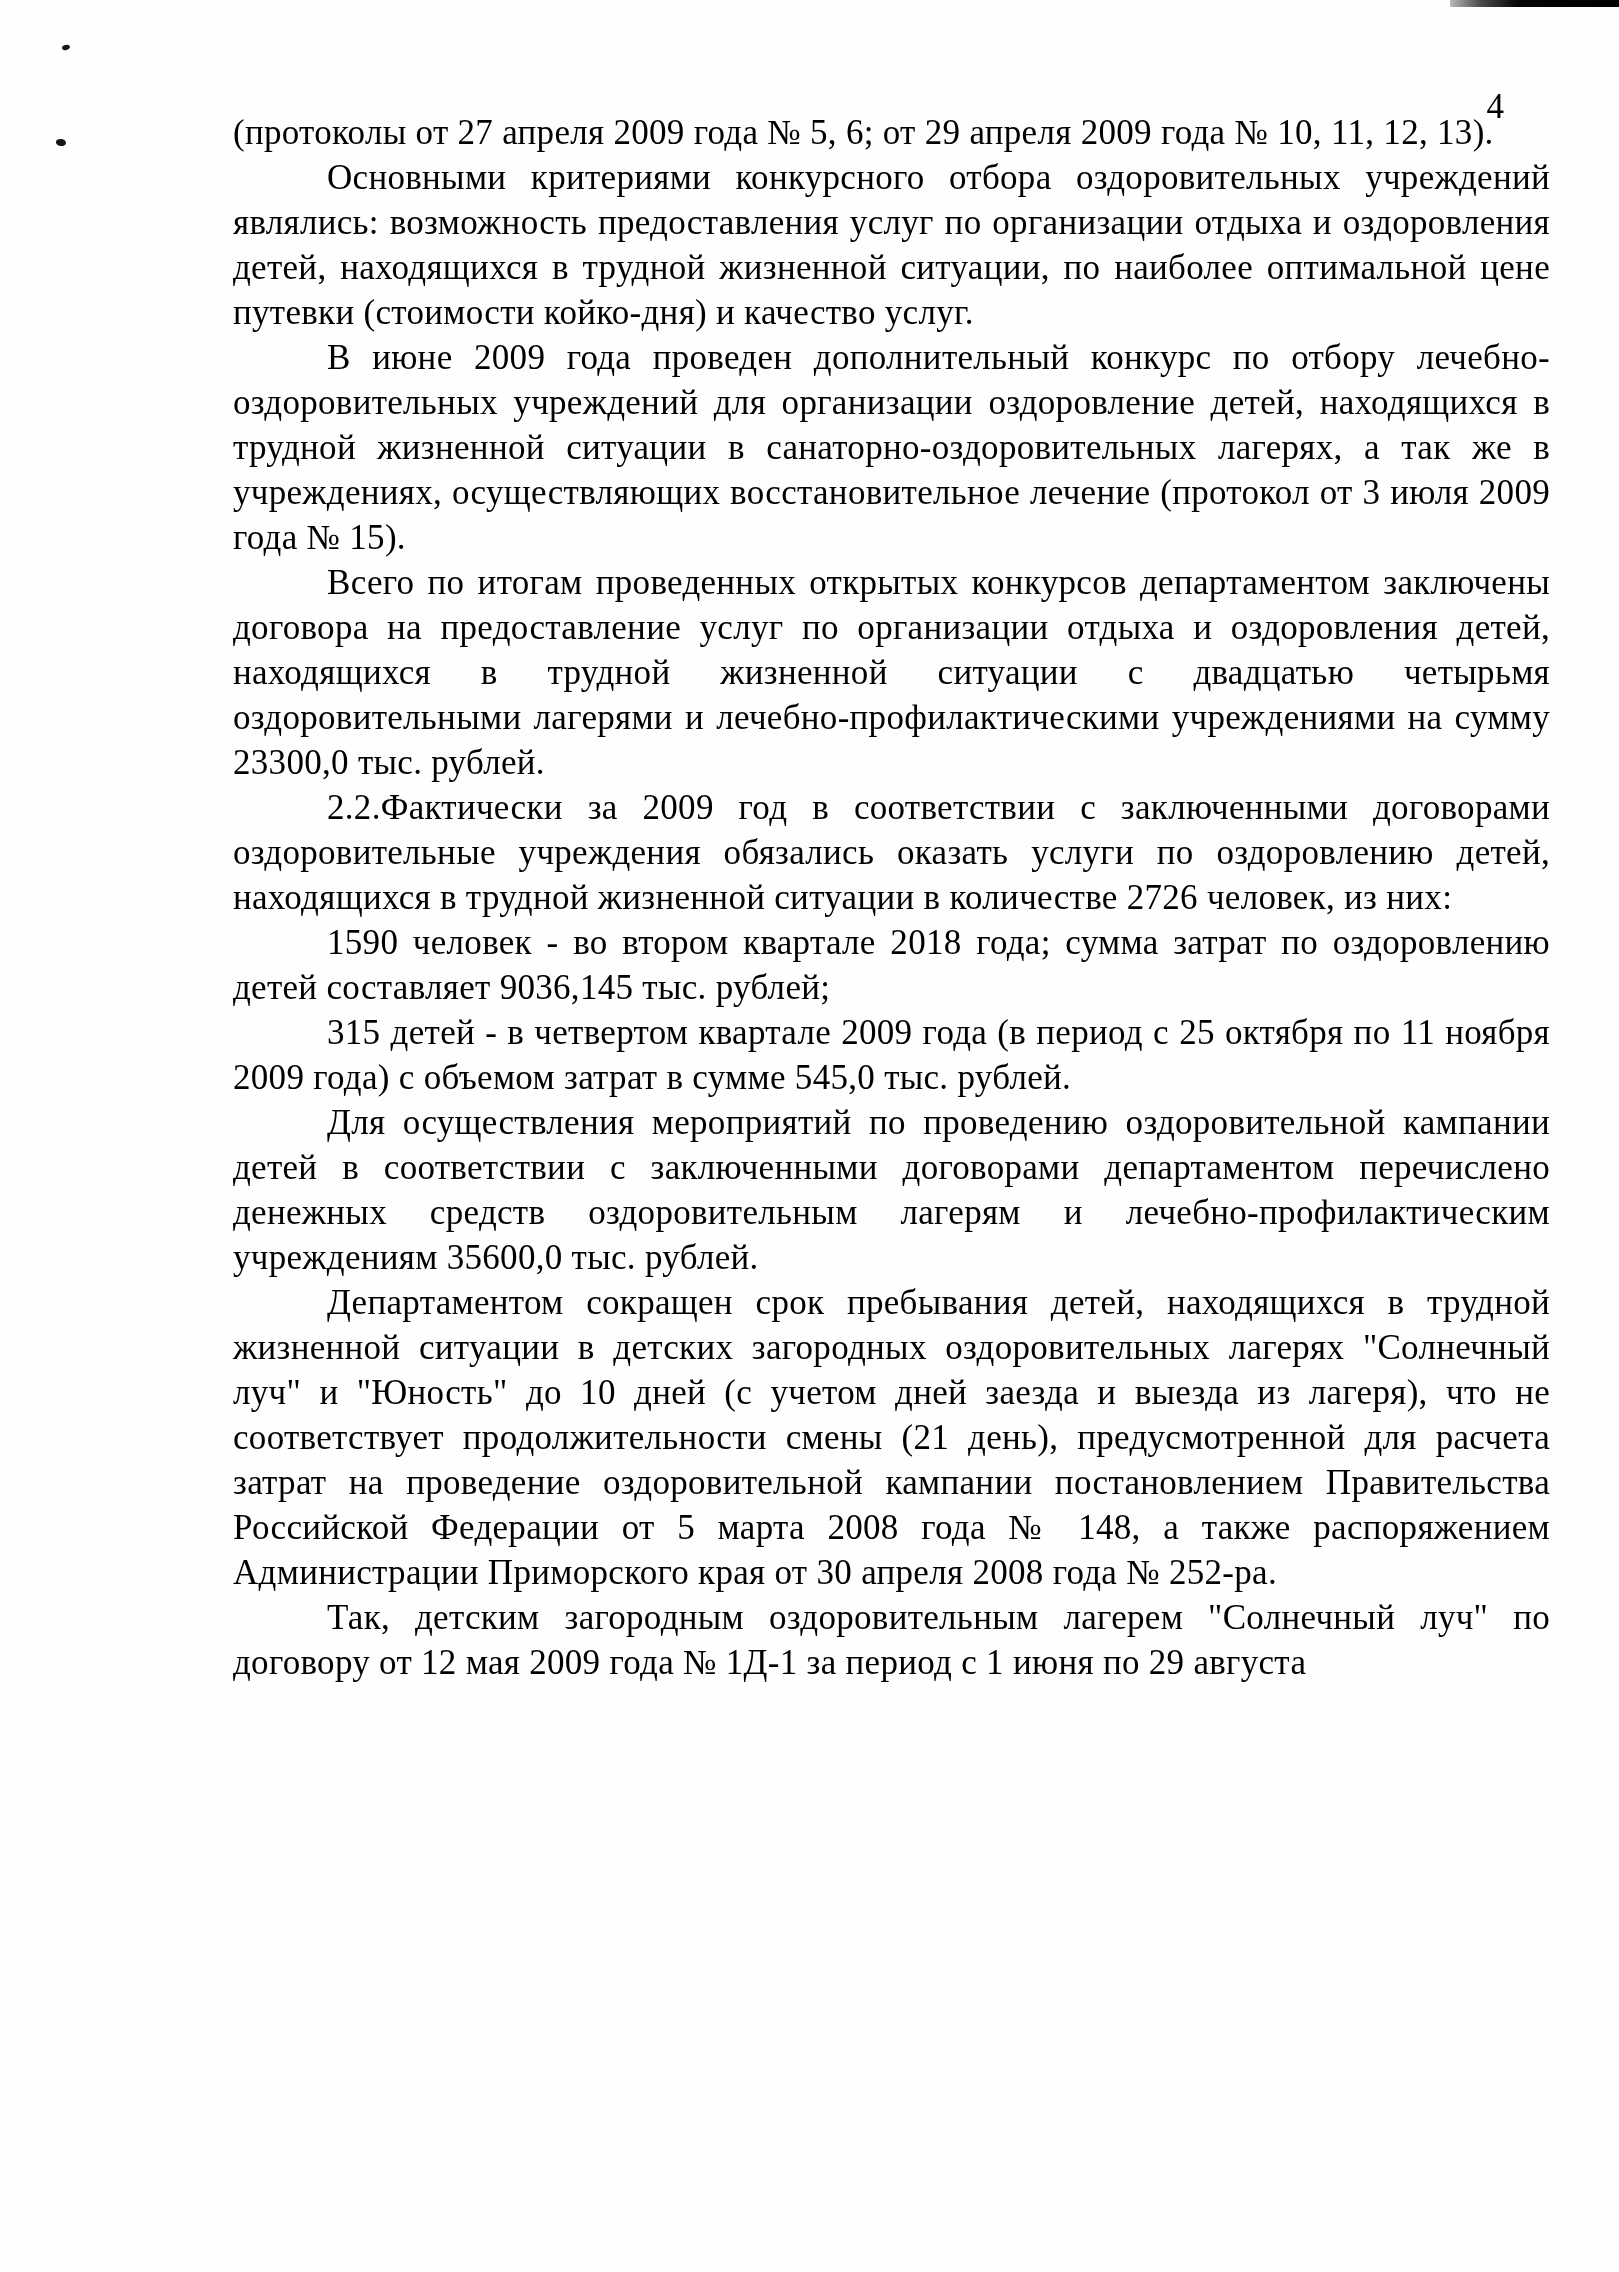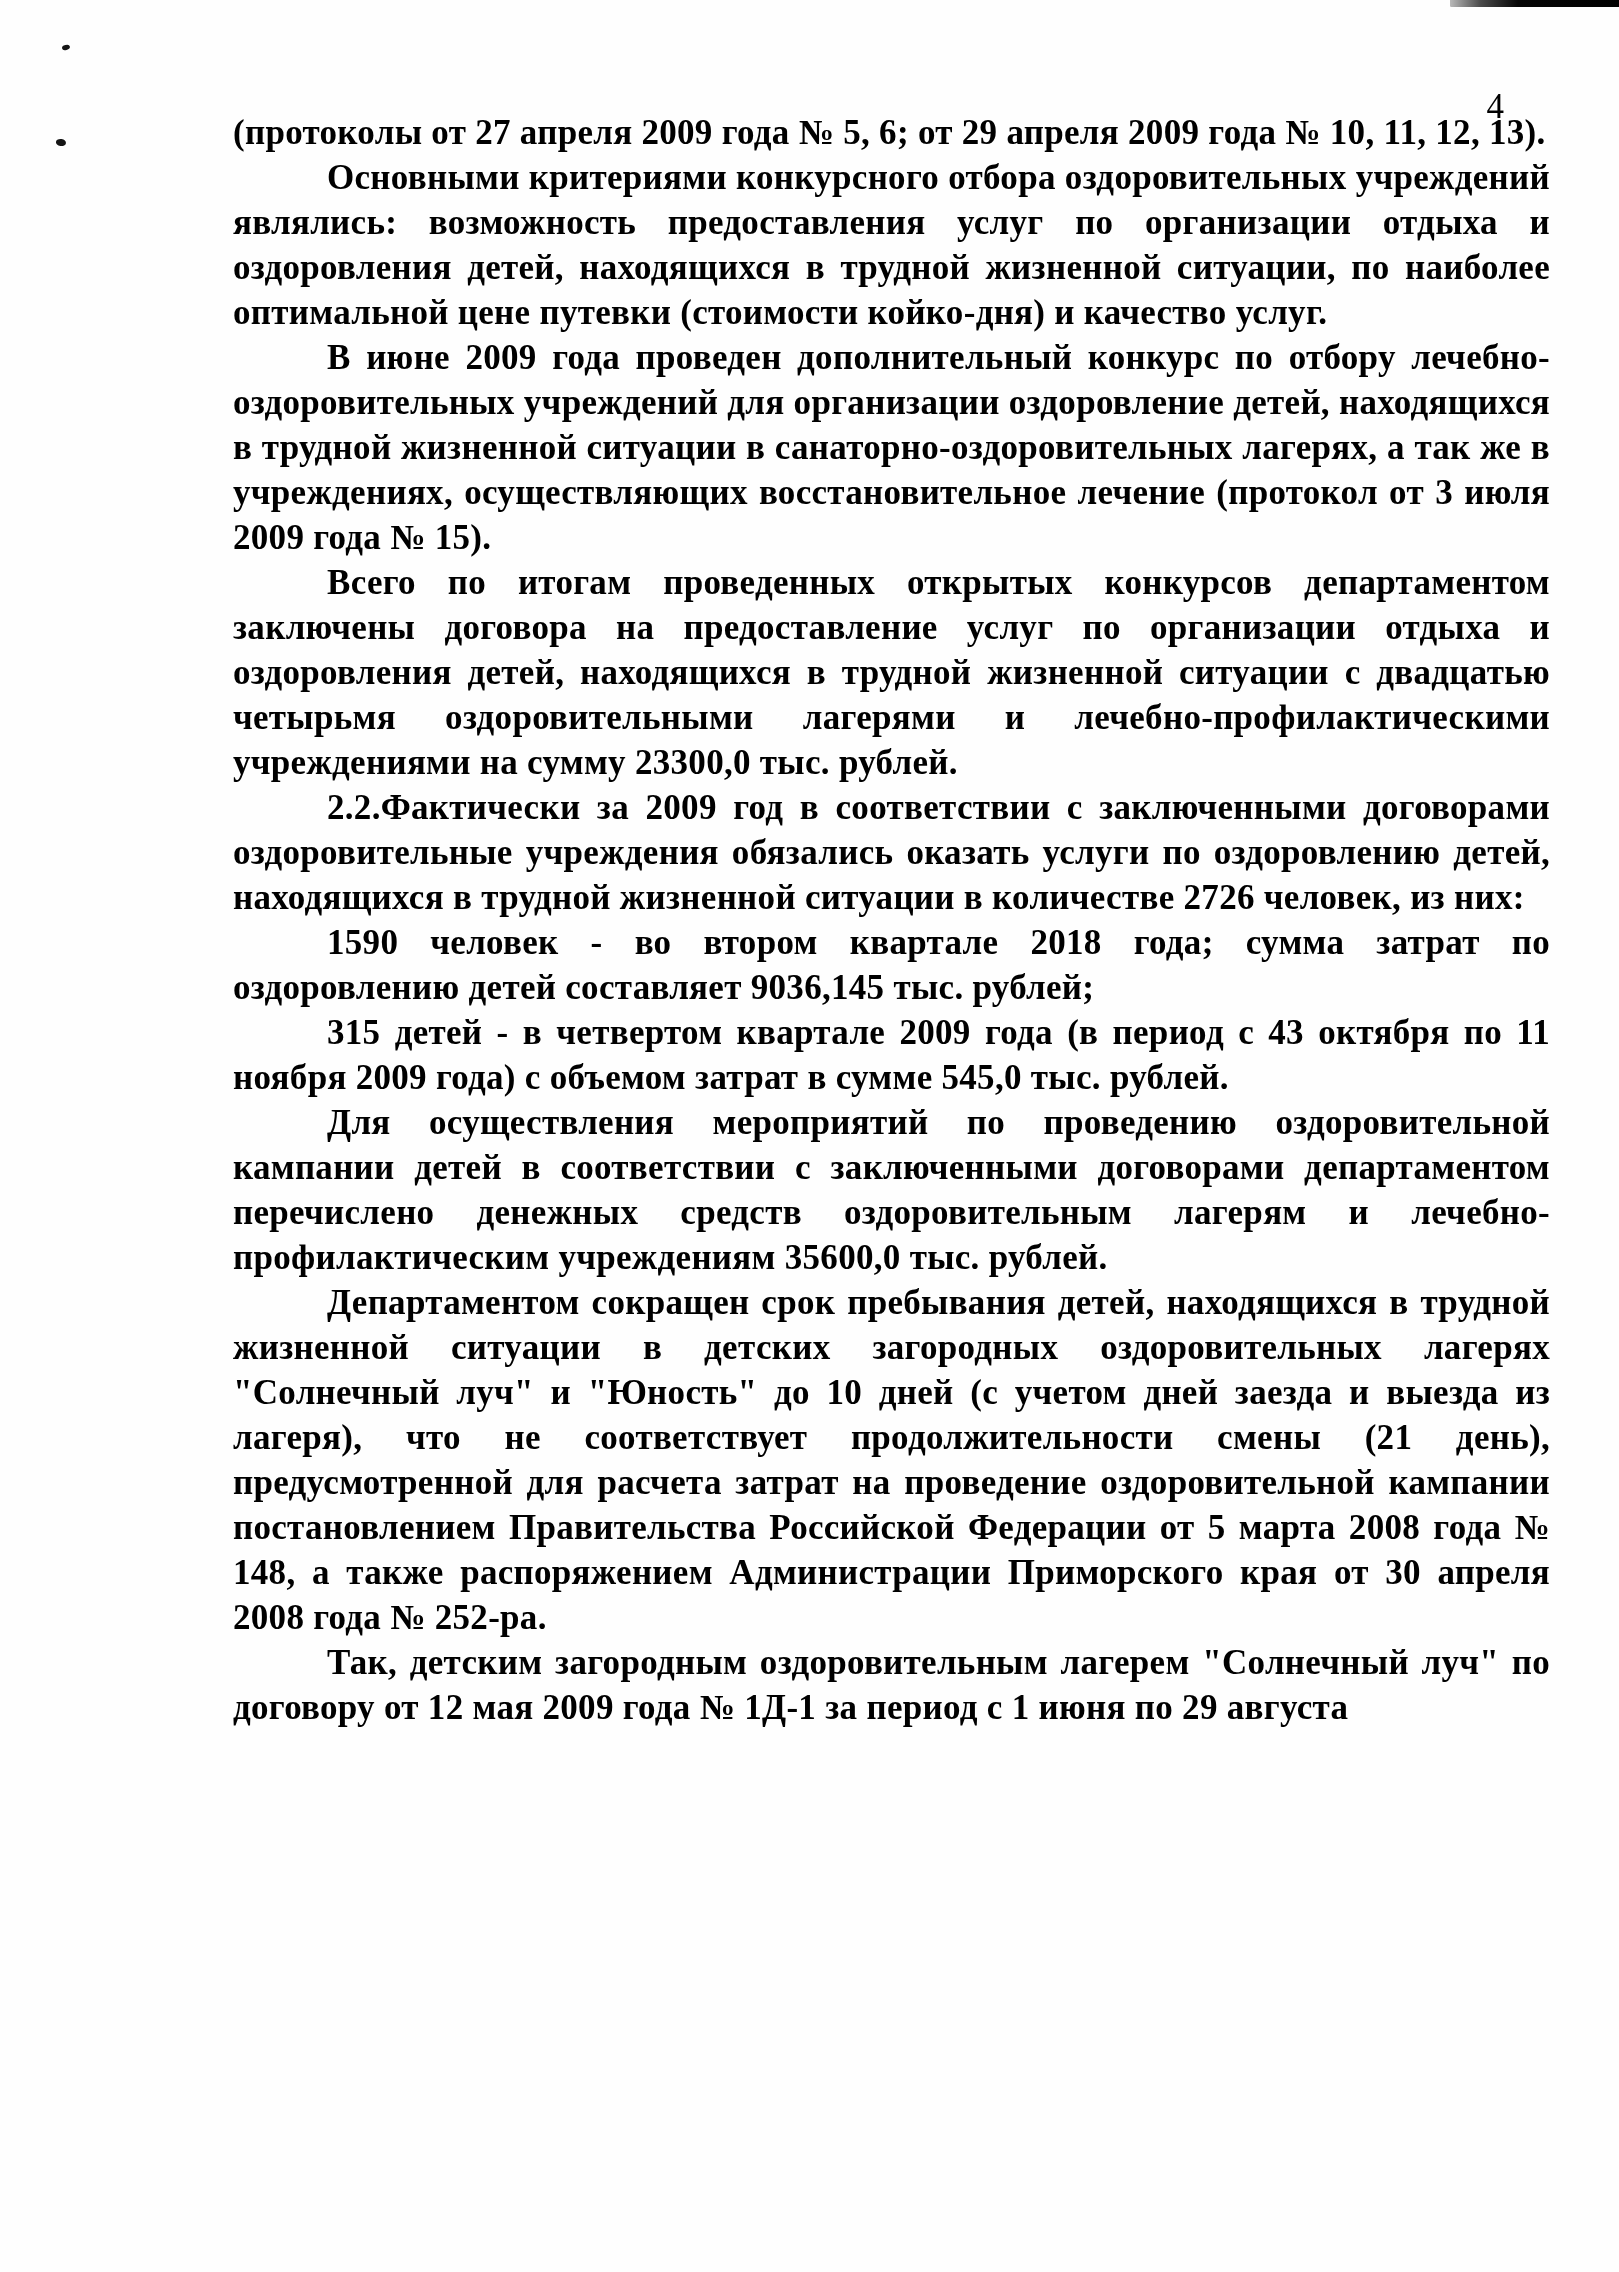--- a/index.html
+++ b/index.html
@@ -56,21 +56,20 @@
   }
   .text-block {
     position: absolute;
     left: 233px;
     top: 110px;
     width: 1317px;
     font-size: 35px;
     line-height: 45px;
     letter-spacing: 0.3px;
     text-align: justify;
-    font-weight: bold;
   }
   .text-block p {
     margin: 0;
     padding: 0;
     text-indent: 94px;
   }
   .text-block p.p-noindent {
     text-indent: 0;
   }
 </style>
@@ -85,20 +84,20 @@
 
   <div class="page-number">4</div>
 
   <div class="text-block">
     <p class="p-noindent">(протоколы от 27 апреля 2009 года № 5, 6; от 29 апреля 2009 года № 10, 11, 12, 13).</p>
     <p>Основными критериями конкурсного отбора оздоровительных учреждений являлись: возможность предоставления услуг по организации отдыха и оздоровления детей, находящихся в трудной жизненной ситуации, по наиболее оптимальной цене путевки (стоимости койко-дня) и качество услуг.</p>
     <p>В июне 2009 года проведен дополнительный конкурс по отбору лечебно-оздоровительных учреждений для организации оздоровление детей, находящихся в трудной жизненной ситуации в санаторно-оздоровительных лагерях, а так же в учреждениях, осуществляющих восстановительное лечение (протокол от 3 июля 2009 года № 15).</p>
     <p>Всего по итогам проведенных открытых конкурсов департаментом заключены договора на предоставление услуг по организации отдыха и оздоровления детей, находящихся в трудной жизненной ситуации с двадцатью четырьмя оздоровительными лагерями и лечебно-профилактическими учреждениями на сумму 23300,0 тыс. рублей.</p>
     <p>2.2.Фактически за 2009 год в соответствии с заключенными договорами оздоровительные учреждения обязались оказать услуги по оздоровлению детей, находящихся в трудной жизненной ситуации в количестве 2726 человек, из них:</p>
     <p>1590 человек - во втором квартале 2018 года; сумма затрат по оздоровлению детей составляет 9036,145 тыс. рублей;</p>
-    <p>315 детей - в четвертом квартале 2009 года (в период с 43 октября по 11 ноября 2009 года) с объемом затрат в сумме 545,0 тыс. рублей.</p>
+    <p>315 детей - в четвертом квартале 2009 года (в период с 25 октября по 11 ноября 2009 года) с объемом затрат в сумме 545,0 тыс. рублей.</p>
     <p>Для осуществления мероприятий по проведению оздоровительной кампании детей в соответствии с заключенными договорами департаментом перечислено денежных средств оздоровительным лагерям и лечебно-профилактическим учреждениям 35600,0 тыс. рублей.</p>
     <p>Департаментом сокращен срок пребывания детей, находящихся в трудной жизненной ситуации в детских загородных оздоровительных лагерях "Солнечный луч" и "Юность" до 10 дней (с учетом дней заезда и выезда из лагеря), что не соответствует продолжительности смены (21 день), предусмотренной для расчета затрат на проведение оздоровительной кампании постановлением Правительства Российской Федерации от 5 марта 2008 года № 148, а также распоряжением Администрации Приморского края от 30 апреля 2008 года № 252-ра.</p>
     <p>Так, детским загородным оздоровительным лагерем "Солнечный луч" по договору от 12 мая 2009 года № 1Д-1 за период с 1 июня по 29 августа</p>
   </div>
 
 </div>
 
 
 </body></html>

